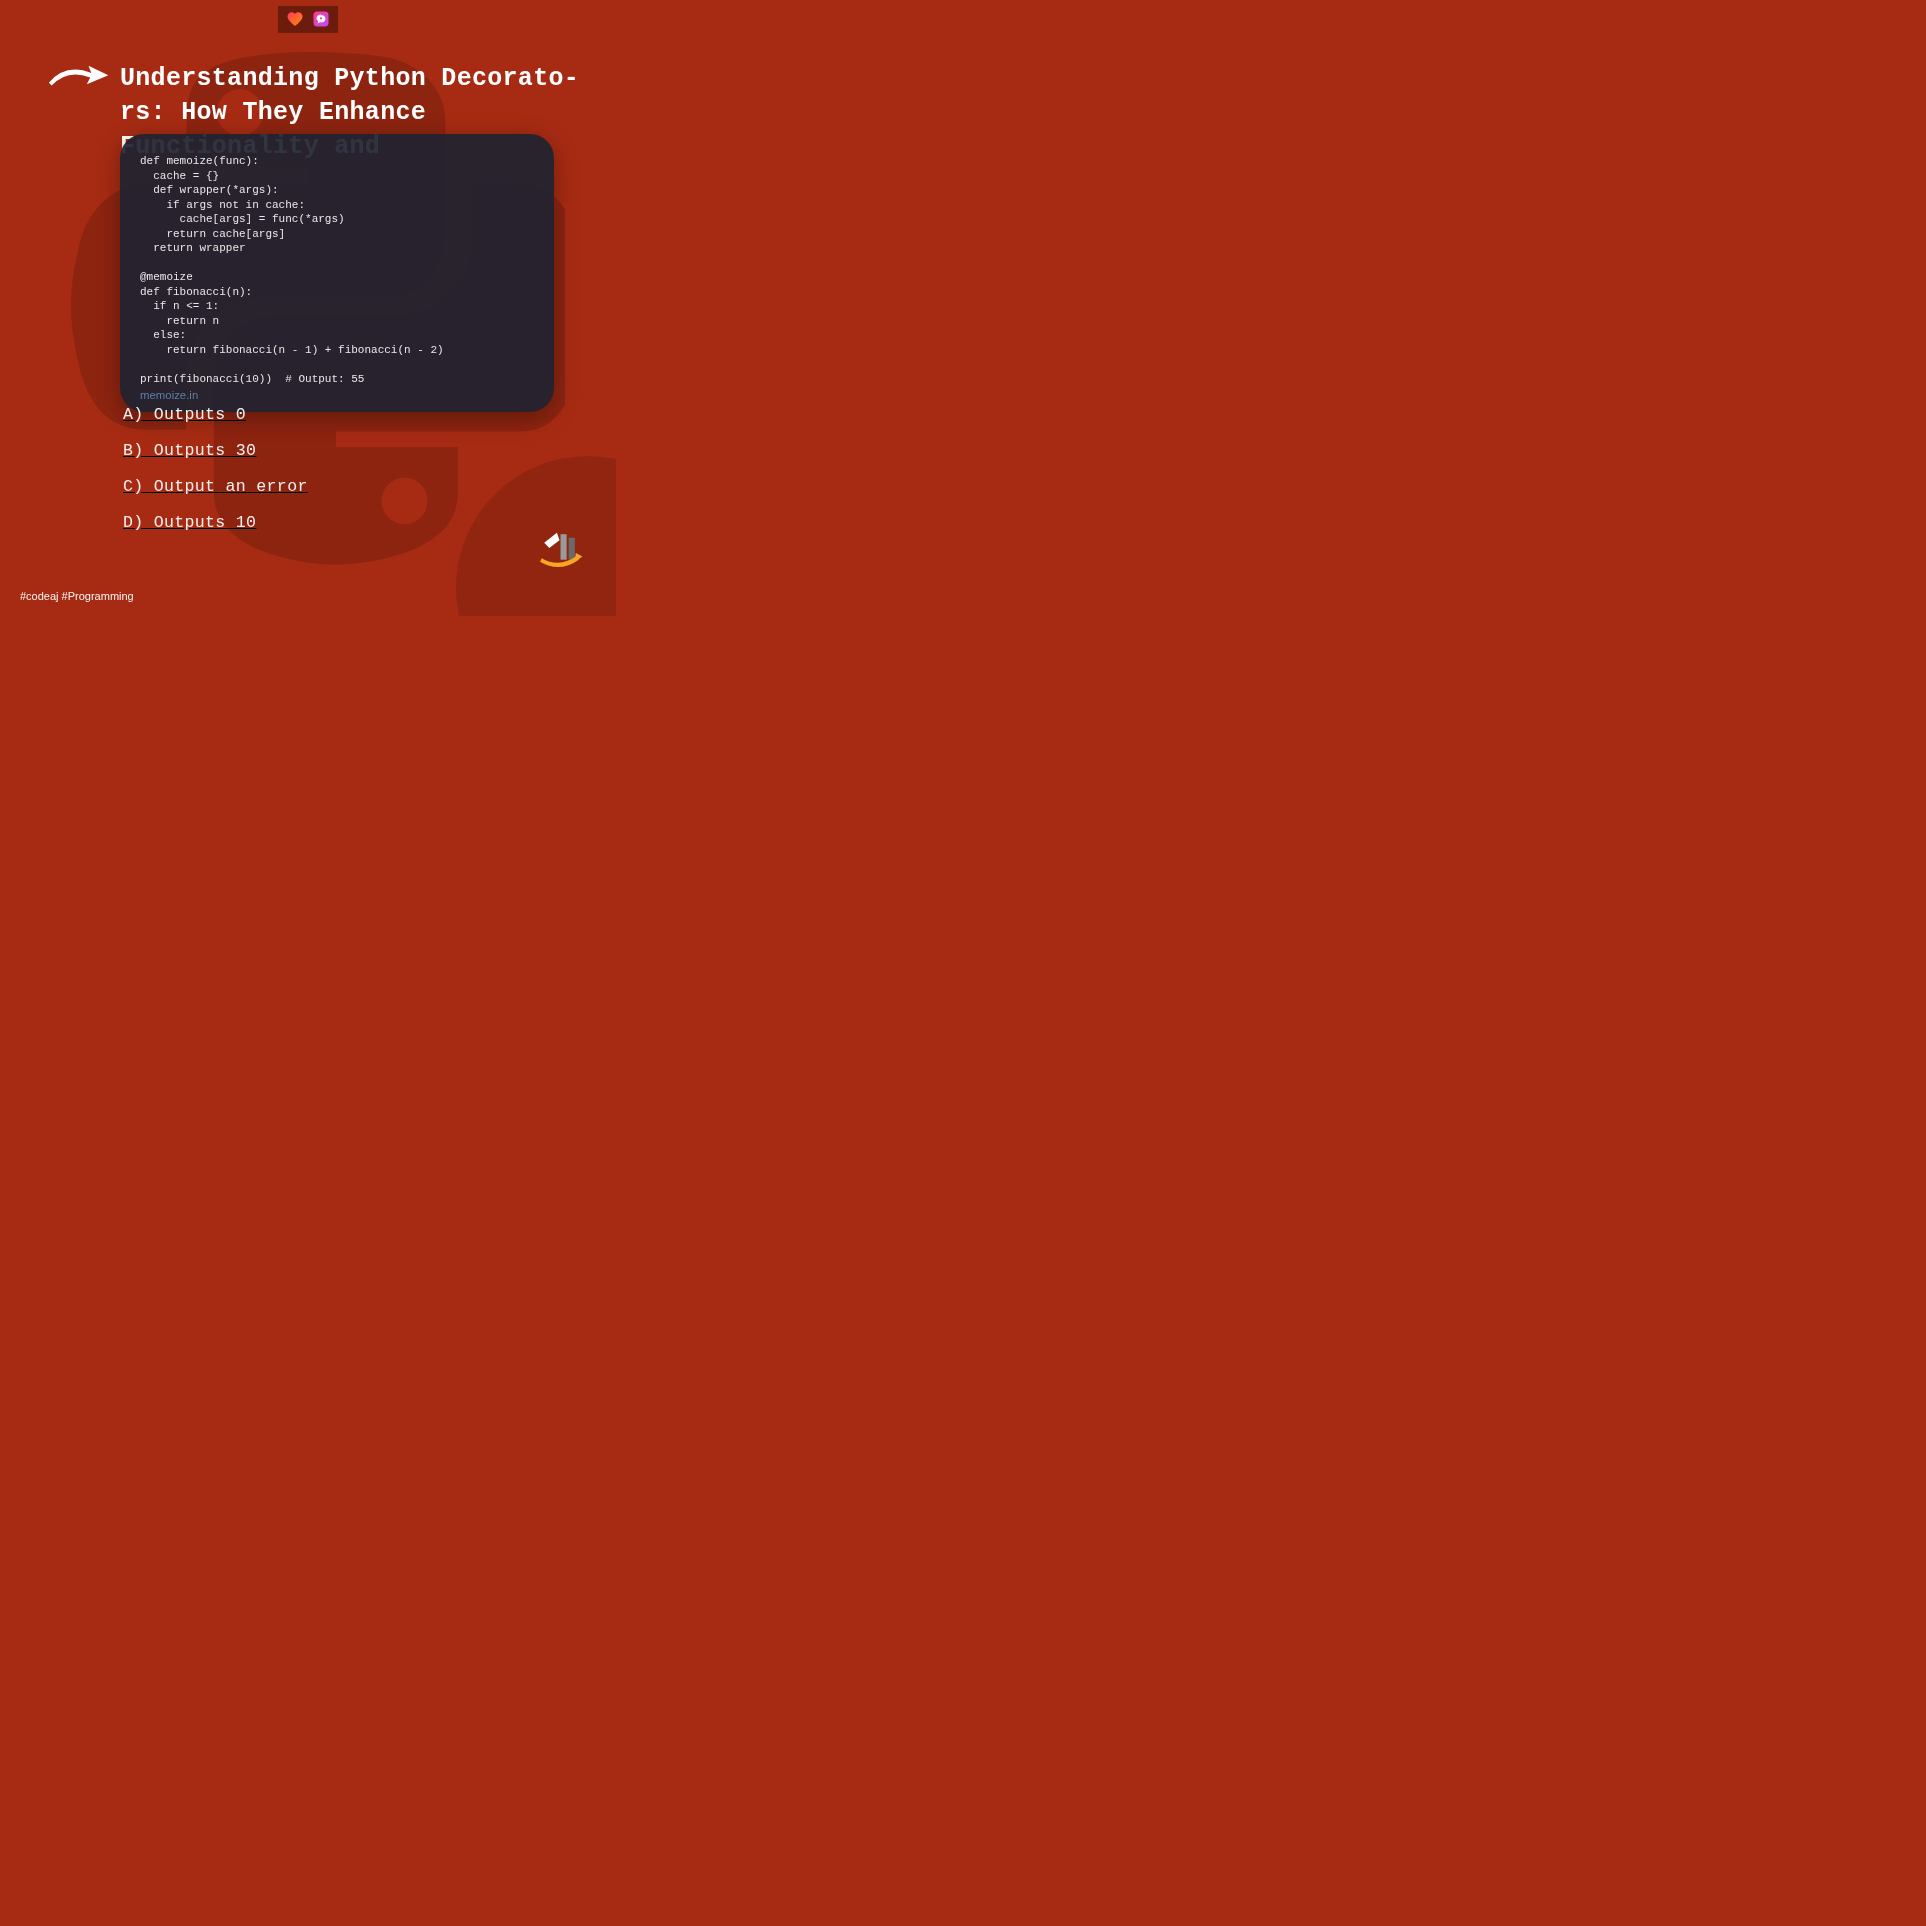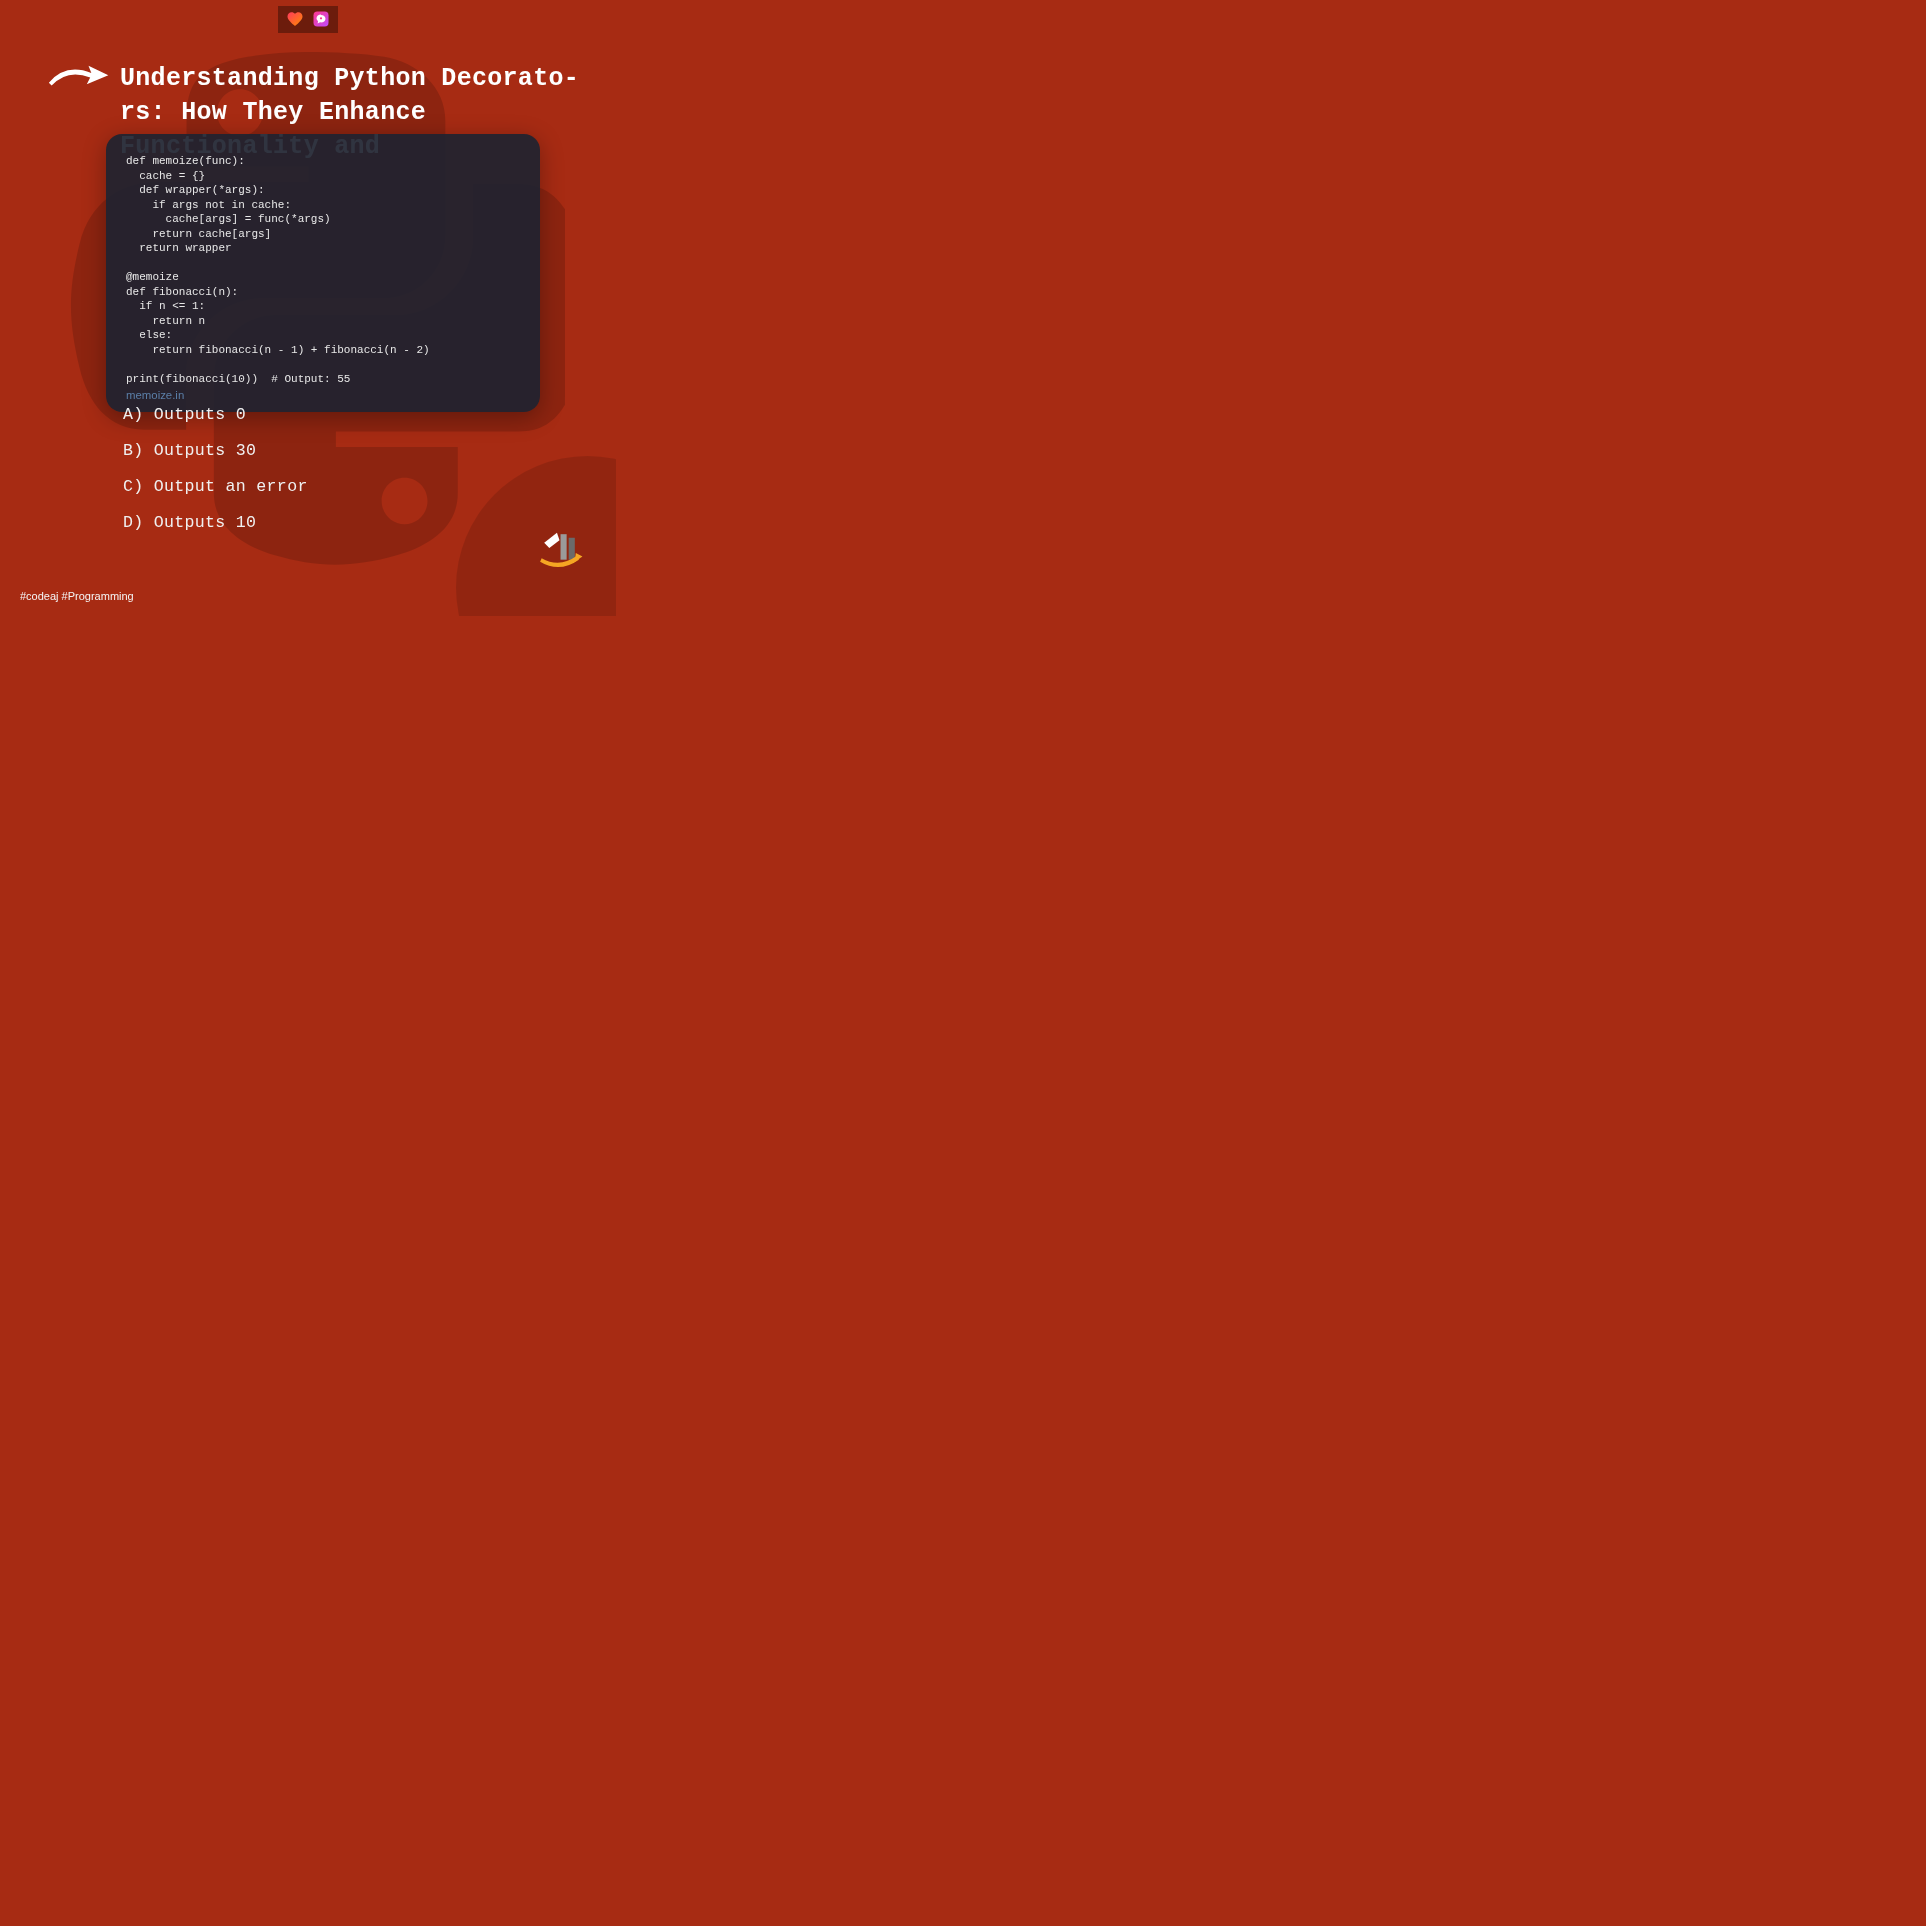--- a/index.html
+++ b/index.html
@@ -53,24 +53,24 @@
     font-size: 25px;
     font-weight: bold;
     line-height: 1.35;
     letter-spacing: 0.3px;
     z-index: 5;
     font-family: 'Courier New', 'Consolas', monospace;
   }
   .code-block {
     position: absolute;
     top: 134px;
-    left: 106px;
+    left: 120px;
     width: 434px;
     background: rgba(30, 35, 48, 0.92);
-    border-radius: 16px;
+    border-radius: 24px;
     padding: 20px 20px 11.4px 20px;
     z-index: 5;
     box-shadow: 0 5.7px 23px rgba(0,0,0,0.3);
   }
   .code-text {
     color: #e8e8e8;
     font-size: 11px;
     line-height: 1.32;
     white-space: pre;
     font-family: 'Menlo', 'Courier New', monospace;
@@ -79,20 +79,21 @@
     color: #5b7fa8;
     font-size: 11.4px;
     margin-top: 2.3px;
     font-family: Arial, sans-serif;
   }
   .options {
     position: absolute;
     top: 405px;
     left: 123px;
     z-index: 5;
+    text-decoration: underline;
   }
   .option {
     color: #f0f0f0;
     font-size: 16.6px;
     margin-bottom: 17px;
     font-family: 'Courier New', monospace;
     letter-spacing: 0.3px;
   }
   .hashtags {
     position: absolute;

